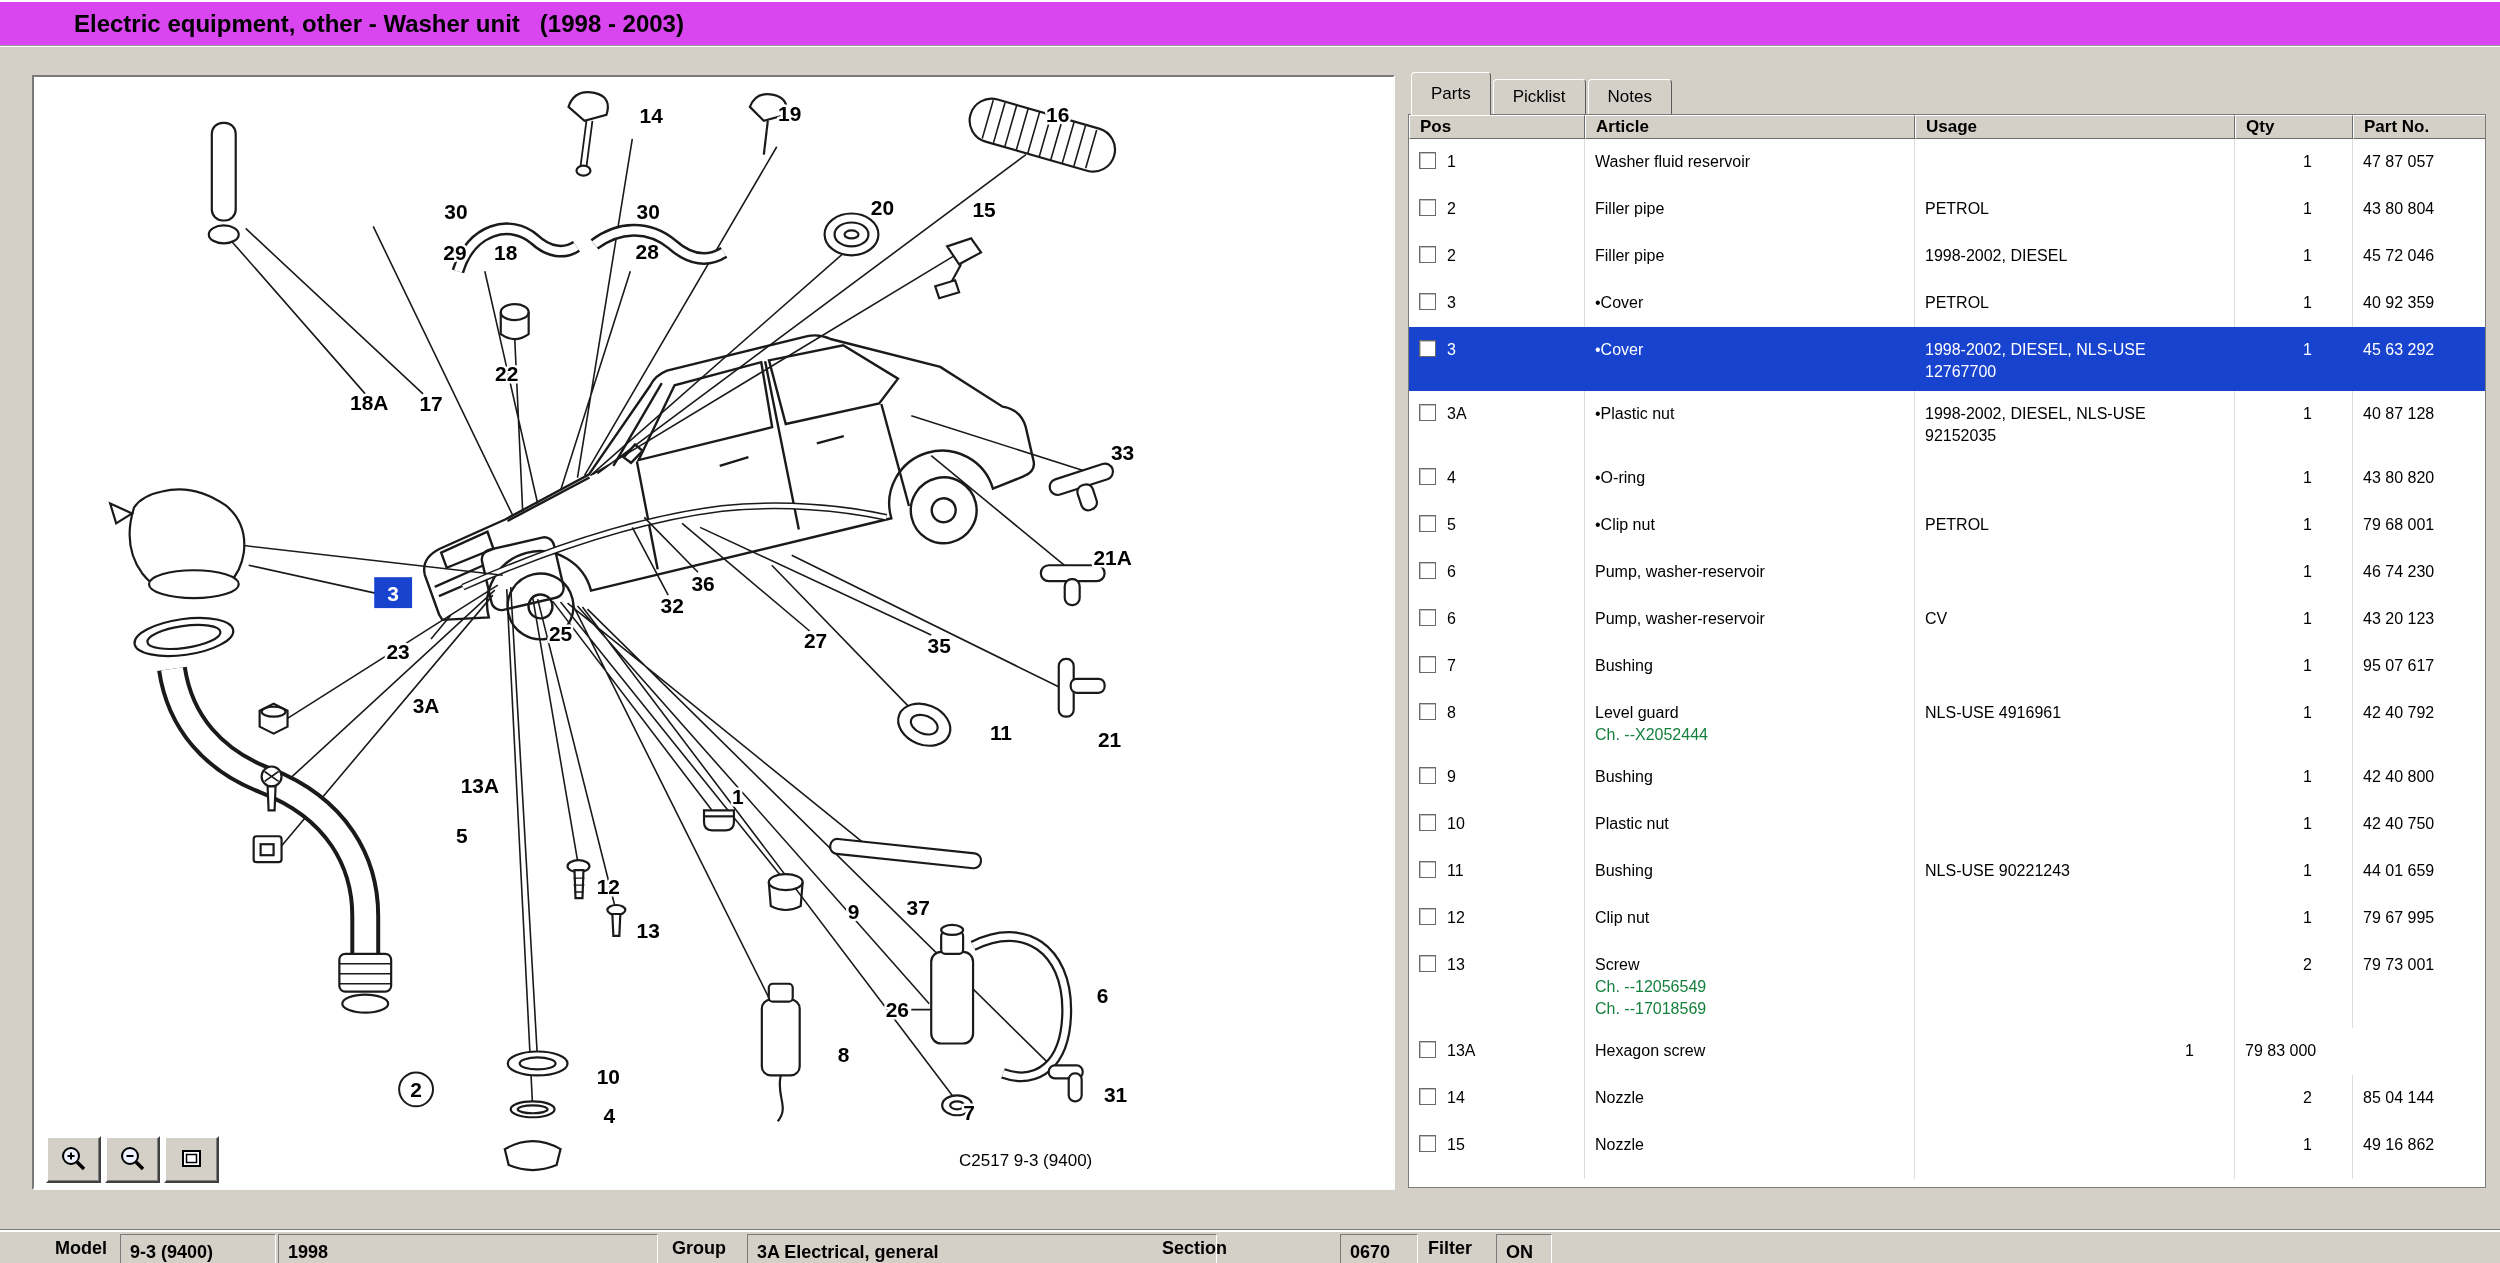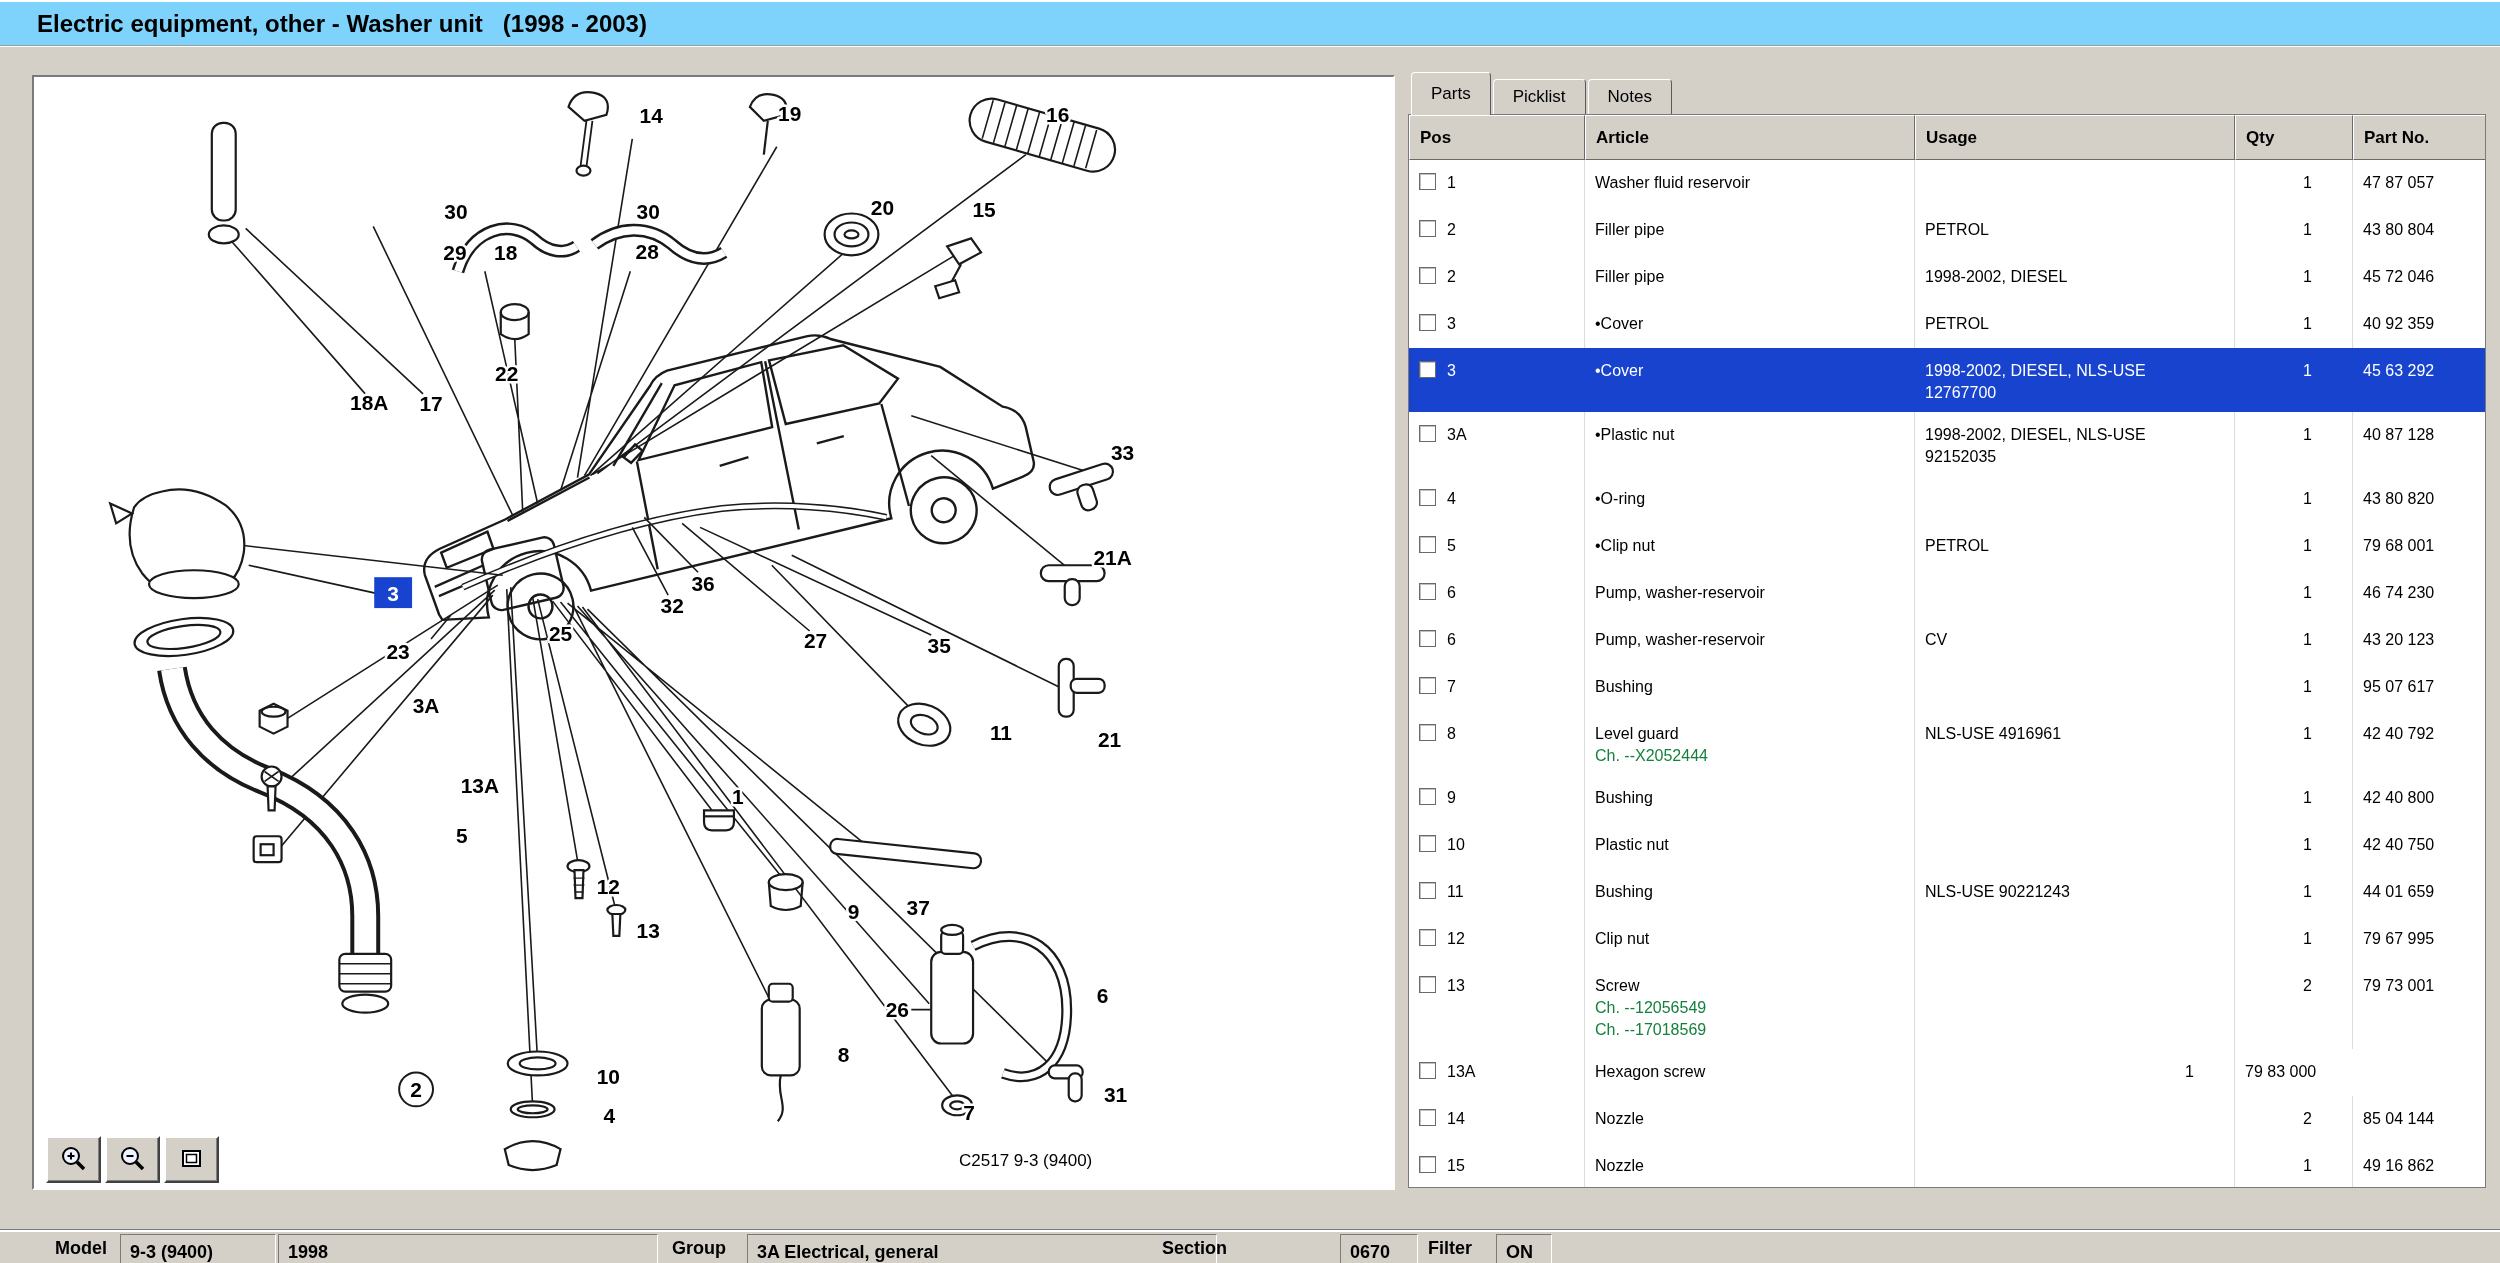--- a/index.html
+++ b/index.html
@@ -1,22 +1,22 @@
 <!DOCTYPE html>
 <html><head>
 <meta charset="utf-8">
 <style>
   *{margin:0;padding:0;box-sizing:border-box;}
   html,body{width:2500px;height:1263px;overflow:hidden;}
   body{font-family:"Liberation Sans","DejaVu Sans",sans-serif;background:#d4d0c8;position:relative;color:#000;}
 
   
-  .titlebar{position:absolute;left:0;top:0;width:100%;height:46px;background:#7dd3fc;
+  .titlebar{position:absolute;left:0;top:0;width:100%;height:46px;background:#d946ef;
     border-top:2px solid #fff;border-bottom:1px solid #9b9b9b;box-shadow:0 1px 0 #ffffff;
-    display:flex;align-items:center;padding-left:37px;}
+    display:flex;align-items:center;padding-left:74px;}
   .titlebar span{font-size:24px;font-weight:bold;white-space:pre;}
 
   
   .diagram-panel{position:absolute;left:32px;top:75px;width:1363px;height:1115px;background:#fff;
     border:2px solid;border-color:#7a7a7a #fdfdfd #fdfdfd #7a7a7a;}
   .diagram-panel svg.main{position:absolute;left:0;top:0;width:100%;height:100%;}
   .caption{position:absolute;left:925px;top:1074px;font-size:17px;white-space:pre;}
   .zoombar{position:absolute;left:12px;bottom:5px;display:flex;}
   .zbtn{width:55px;height:47px;background:#d4d0c8;border:2px solid;border-color:#fff #404040 #404040 #fff;
     box-shadow:inset -1px -1px 0 #808080;margin-right:4px;display:flex;align-items:center;justify-content:center;cursor:pointer;}
@@ -33,21 +33,21 @@
   .dlabel.inv{fill:#fff;stroke:none;}
 
   
   .right-panel{position:absolute;left:1408px;top:70px;width:1082px;height:1120px;}
   .tabs{display:flex;height:44px;align-items:flex-end;padding-left:3px;position:relative;z-index:2;}
   .tab{height:35px;padding:0 19px;background:#d4d0c8;border:1px solid;border-color:#fff #5a5a5a #5a5a5a #fff;
     border-bottom:none;border-top-left-radius:4px;border-top-right-radius:4px;display:flex;align-items:center;
     font-size:17px;margin-right:2px;cursor:pointer;}
   .tab.active{height:43px;margin-bottom:-1px;z-index:3;position:relative;}
   .table-frame{position:absolute;left:0;top:44px;width:1078px;height:1074px;border:1px solid #7a7a7a;background:#fff;overflow:hidden;}
-  .thead{display:grid;grid-template-columns:176px 330px 320px 118px 134px;height:45px;}
+  .thead{display:grid;grid-template-columns:176px 330px 320px 118px 134px;height:24px;}
   .hcell{background:#d4d0c8;border-top:1px solid #fff;border-left:1px solid #fff;border-right:1px solid #6a6a6a;
     border-bottom:1px solid #6a6a6a;display:flex;align-items:center;padding-left:10px;font-size:17px;font-weight:bold;cursor:pointer;}
   .tbody{height:1040px;overflow:hidden;background:#fff;}
   .trow{display:grid;grid-template-columns:176px 330px 320px 118px 134px;min-height:47px;}
   .tcell{padding:12px 10px 8px 10px;font-size:16px;line-height:22px;border-right:1px solid #dcdcdc;}
   .tcell:last-child{border-right:none;}
   .pos-cell{display:flex;gap:11px;align-items:flex-start;}
   .checkbox{width:17px;height:17px;flex:none;background:#fff;border:1px solid #6a6a6a;
     box-shadow:inset 1px 1px 0 #c0c0c0;margin-top:1px;}
   .qty-cell{text-align:right;padding-right:40px;}

